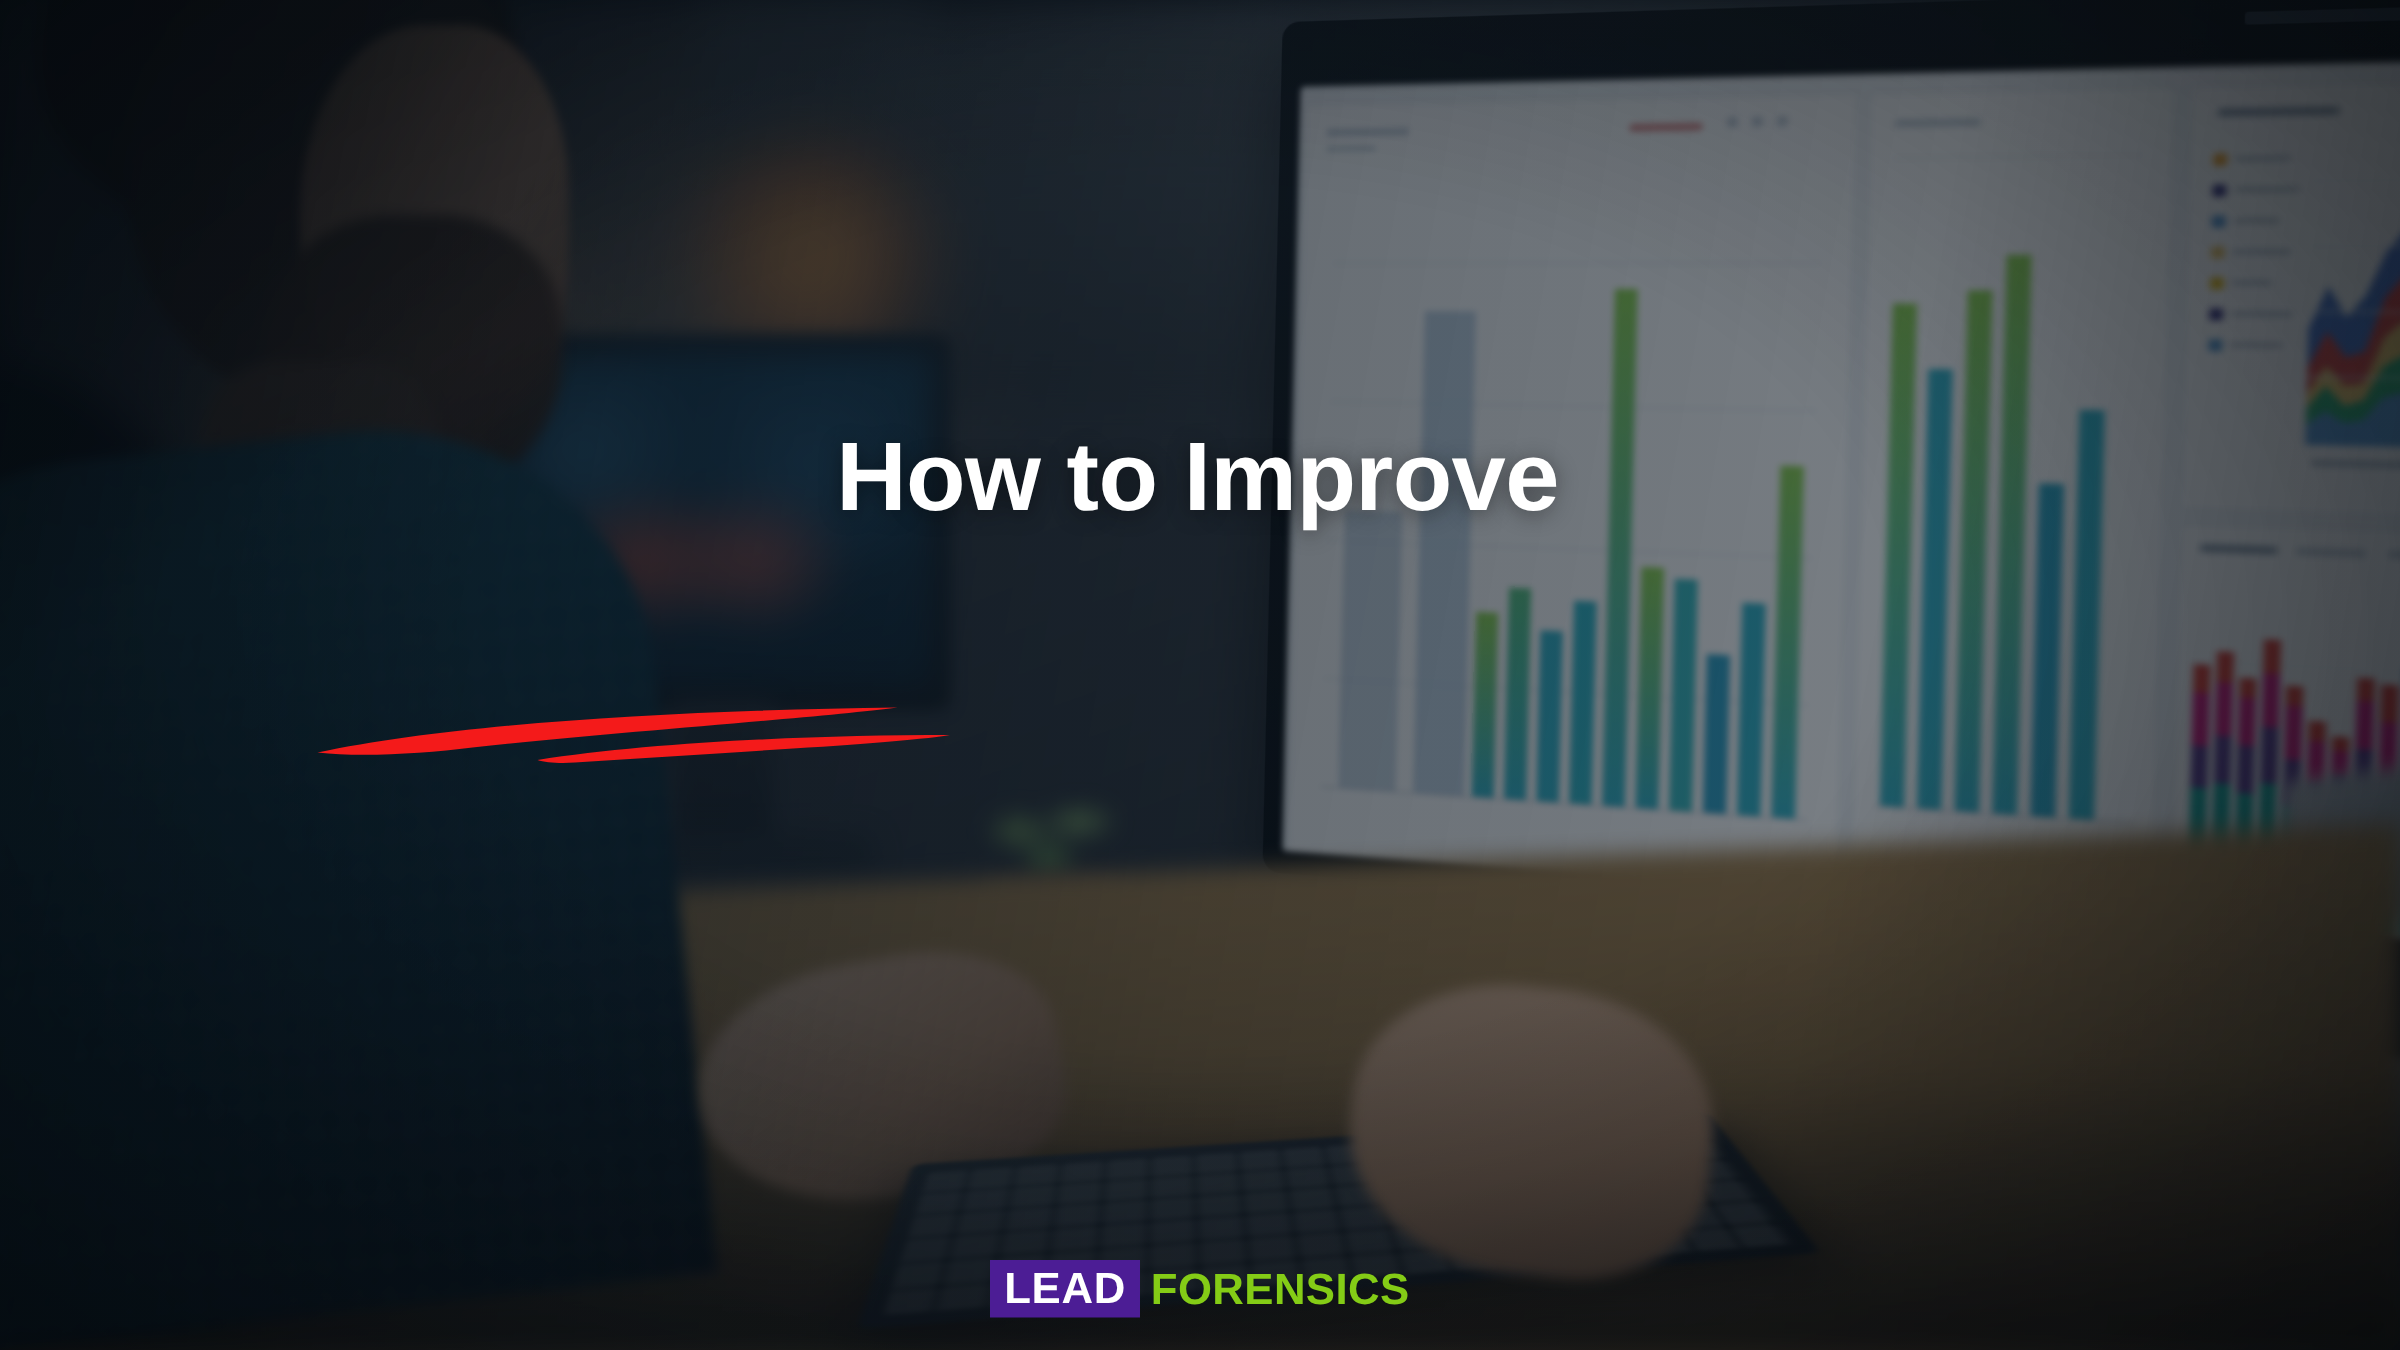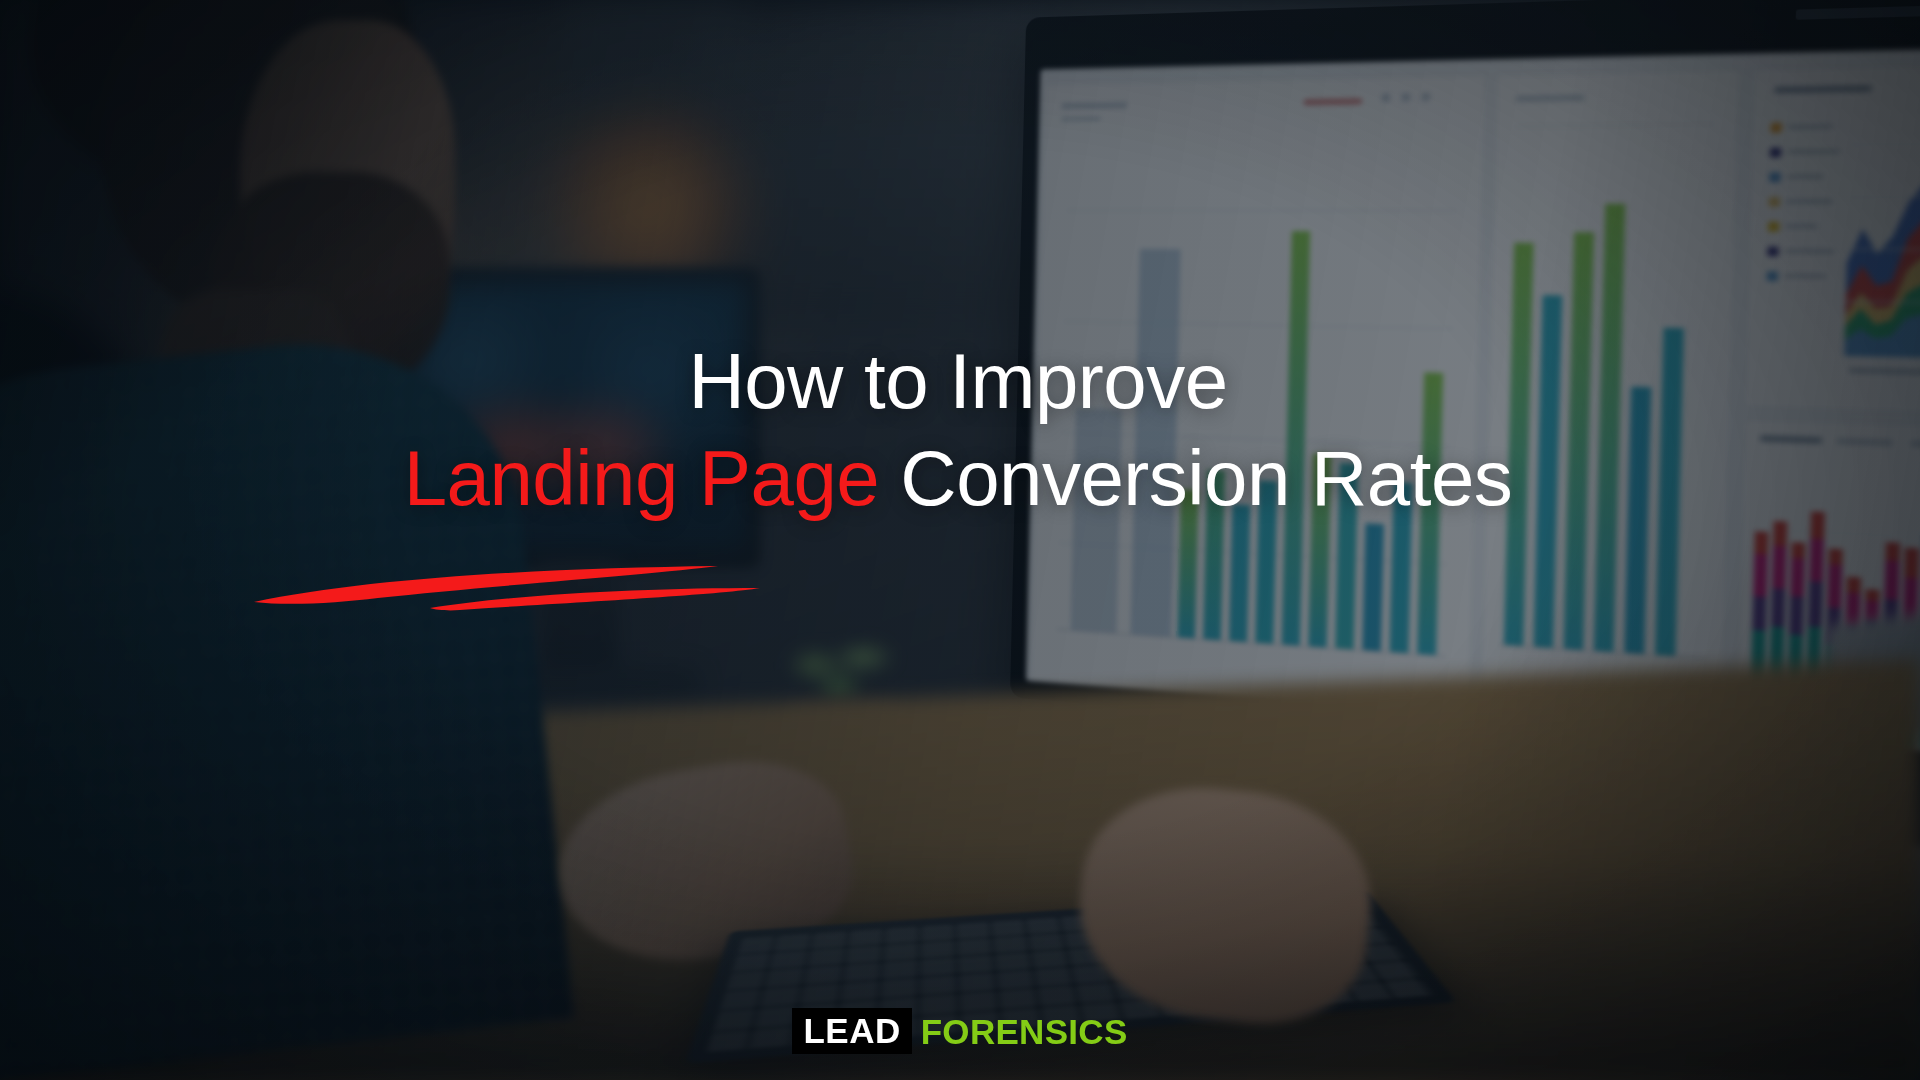--- a/index.html
+++ b/index.html
@@ -229,39 +229,39 @@
   }
   .vignette{
     position:absolute;inset:0;
     background:radial-gradient(ellipse 1300px 820px at 50% 46%, rgba(0,0,0,0) 42%, rgba(0,0,0,.42) 100%);
   }
 
   
   .headline{
     position:absolute;left:0;right:4px;top:340px;text-align:center;
     line-height:1.06;letter-spacing:-.5px;
-    font-weight:400;
+    font-weight:700;
     font-family:"Liberation Sans",sans-serif;
     text-shadow:0 2px 18px rgba(0,0,0,.45);
   }
   .line1{display:block;font-size:78px;color:#ffffff;}
   .line2{display:block;font-size:78px;color:#ffffff;margin-top:14px;position:relative;}
   .accent{color:#F41A1A;position:relative;}
 
   .underline-wrap{
     position:absolute;left:248px;top:558px;width:520px;height:58px;pointer-events:none;
   }
 
   
   .logo{
     position:absolute;left:0;right:0;bottom:26px;
     display:flex;justify-content:center;align-items:center;gap:9px;
   }
   .logo-lead{
-    background:#000000;color:#ffffff;font-weight:700;font-size:35px;
+    background:#4c1d95;color:#ffffff;font-weight:700;font-size:35px;
     letter-spacing:.5px;padding:5px 11px 6px 11px;line-height:1;
     font-family:"Liberation Sans",sans-serif;
   }
   .logo-forensics{
     color:#84cc16;font-weight:700;font-size:35px;letter-spacing:.3px;line-height:1;
     font-family:"Liberation Sans",sans-serif;
   }
 </style>
 </head>
 <body>
@@ -476,21 +476,20 @@
         <div class="kbd-keys"></div>
       </div>
     <div class="hand-r"></div>
   </div>
 
   <div class="overlay"></div>
   <div class="vignette"></div>
 
   <div class="headline">
     <span class="line1">How to Improve</span>
-    <span class="line2"><span class="accent">Landing Page</span><span> Conversion Rates</span></span>
   </div>
 
   <div class="underline-wrap">
     <svg width="520" height="58" viewBox="0 0 520 58">
       <path d="M6,44 C120,20 300,10 470,8 C410,16 240,28 130,40 C90,45 40,48 6,44 Z" fill="#F41A1A"></path>
       <path d="M182,50 C270,36 400,30 512,30 C470,37 330,44 212,52 C200,53 188,52 182,50 Z" fill="#F41A1A"></path>
     </svg>
   </div>
 
   <div class="logo">

